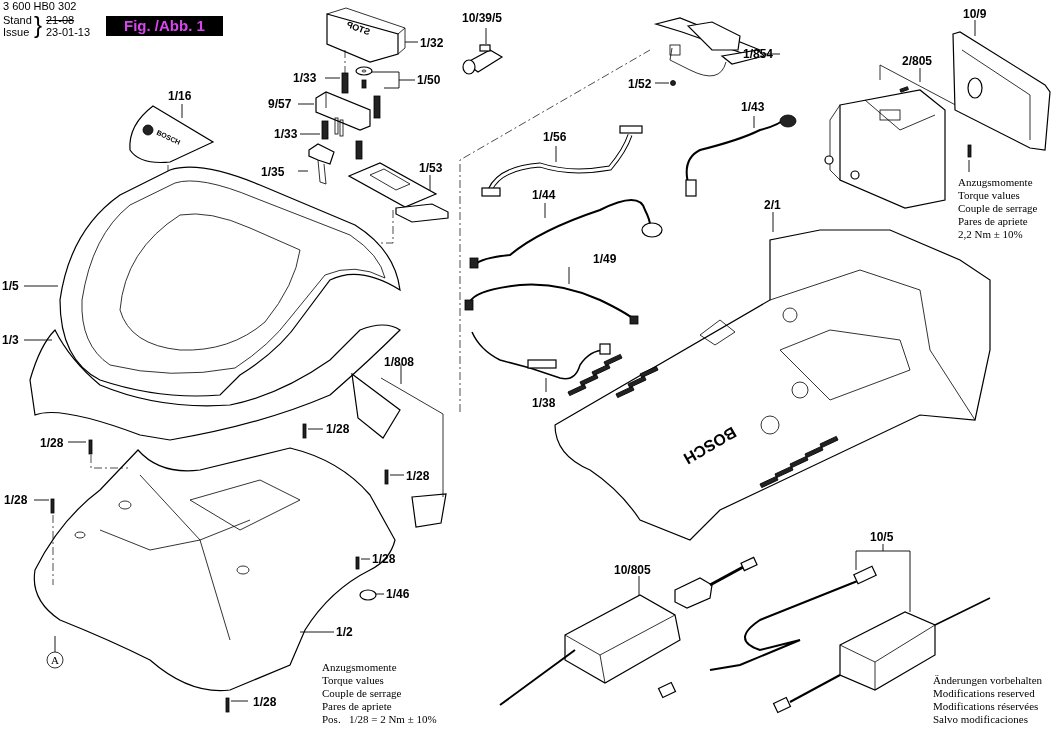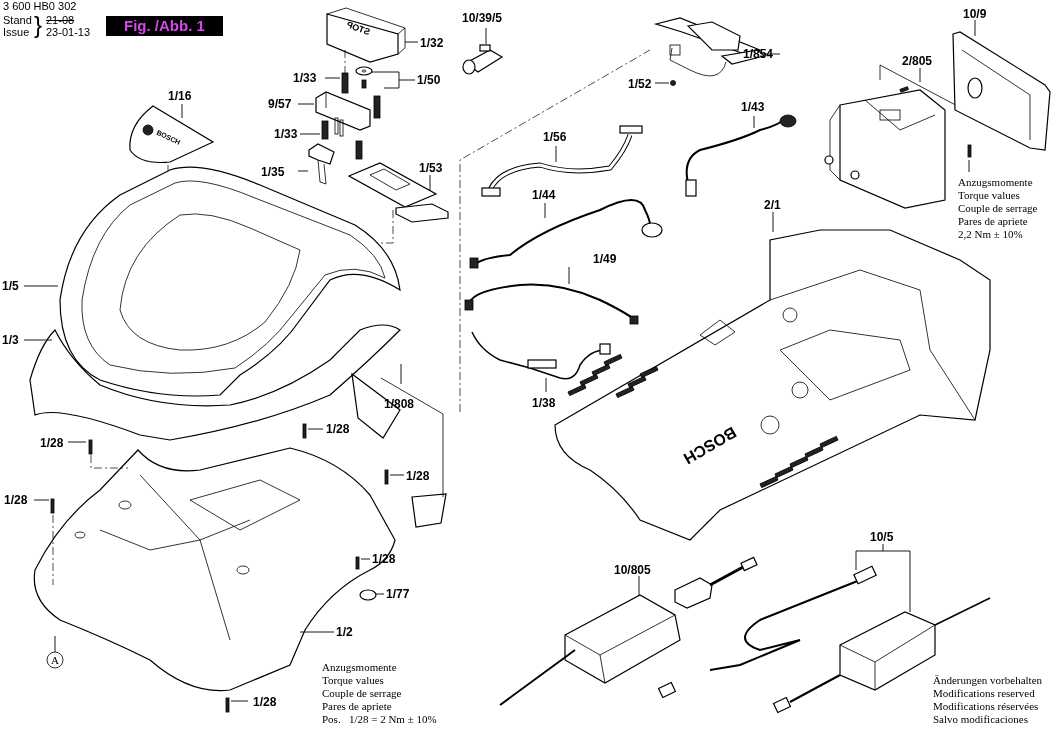--- a/index.html
+++ b/index.html
@@ -271,28 +271,28 @@
 <div class="lbl" style="left:420px;top:37px;">1/32</div>
 <div class="lbl" style="left:293px;top:72px;">1/33</div>
 <div class="lbl" style="left:417px;top:74px;">1/50</div>
 <div class="lbl" style="left:268px;top:98px;">9/57</div>
 <div class="lbl" style="left:274px;top:128px;">1/33</div>
 <div class="lbl" style="left:261px;top:166px;">1/35</div>
 <div class="lbl" style="left:419px;top:162px;">1/53</div>
 <div class="lbl" style="left:168px;top:90px;">1/16</div>
 <div class="lbl" style="left:2px;top:280px;">1/5</div>
 <div class="lbl" style="left:2px;top:334px;">1/3</div>
-<div class="lbl" style="left:384px;top:356px;margin-top:42px;">1/808</div>
+<div class="lbl" style="left:384px;top:356px;">1/808</div>
 <div class="lbl" style="left:40px;top:437px;">1/28</div>
 <div class="lbl" style="left:4px;top:494px;">1/28</div>
 <div class="lbl" style="left:326px;top:423px;">1/28</div>
 <div class="lbl" style="left:406px;top:470px;">1/28</div>
 <div class="lbl" style="left:372px;top:553px;">1/28</div>
 <div class="lbl" style="left:253px;top:696px;">1/28</div>
-<div class="lbl" style="left:386px;top:588px;">1/77</div>
+<div class="lbl" style="left:386px;top:588px;">1/46</div>
 <div class="lbl" style="left:336px;top:626px;">1/2</div>
 <div class="note" style="left:51px;top:654px;font-size:11px;">A</div>
 <div class="lbl" style="left:462px;top:12px;">10/39/5</div>
 <div class="lbl" style="left:736px;top:48px;margin-left:7px;">1/854</div>
 <div class="lbl" style="left:628px;top:78px;">1/52</div>
 <div class="lbl" style="left:543px;top:131px;">1/56</div>
 <div class="lbl" style="left:741px;top:101px;">1/43</div>
 <div class="lbl" style="left:532px;top:189px;">1/44</div>
 <div class="lbl" style="left:568px;top:253px;margin-left:25px;">1/49</div>
 <div class="lbl" style="left:532px;top:397px;">1/38</div>

